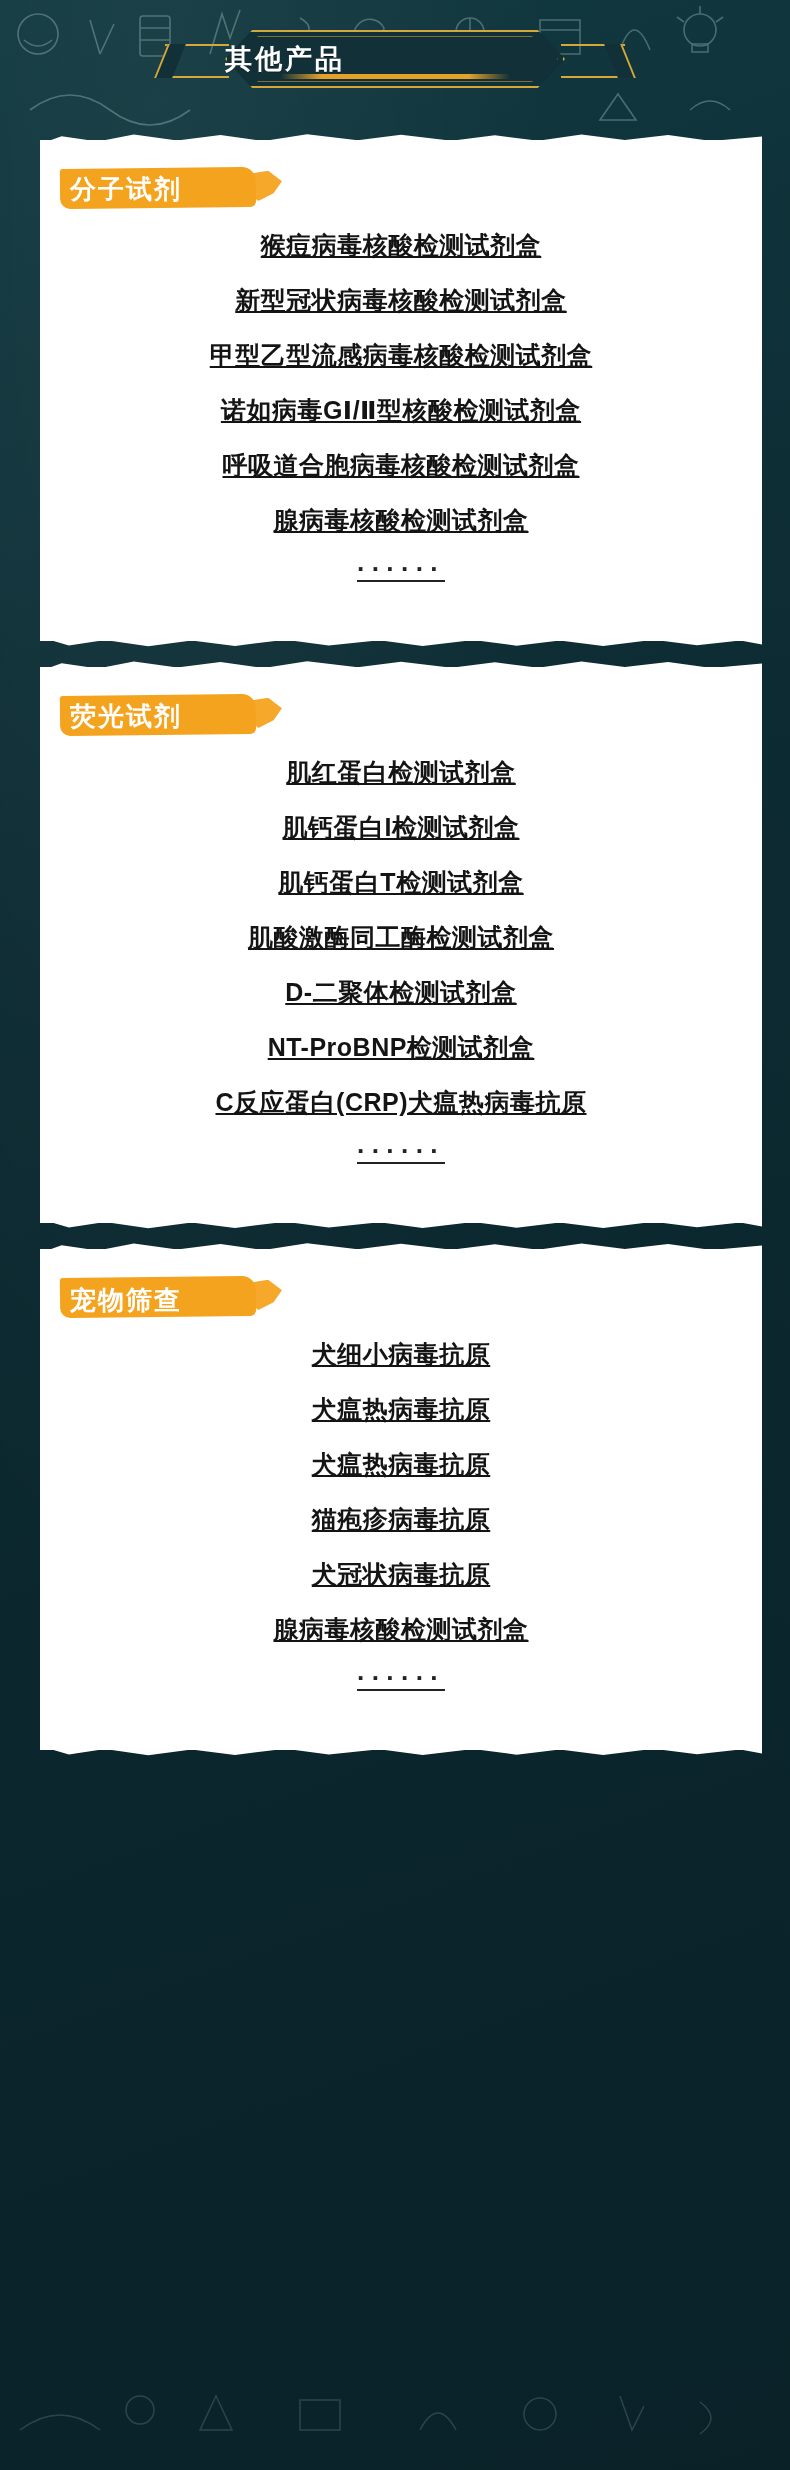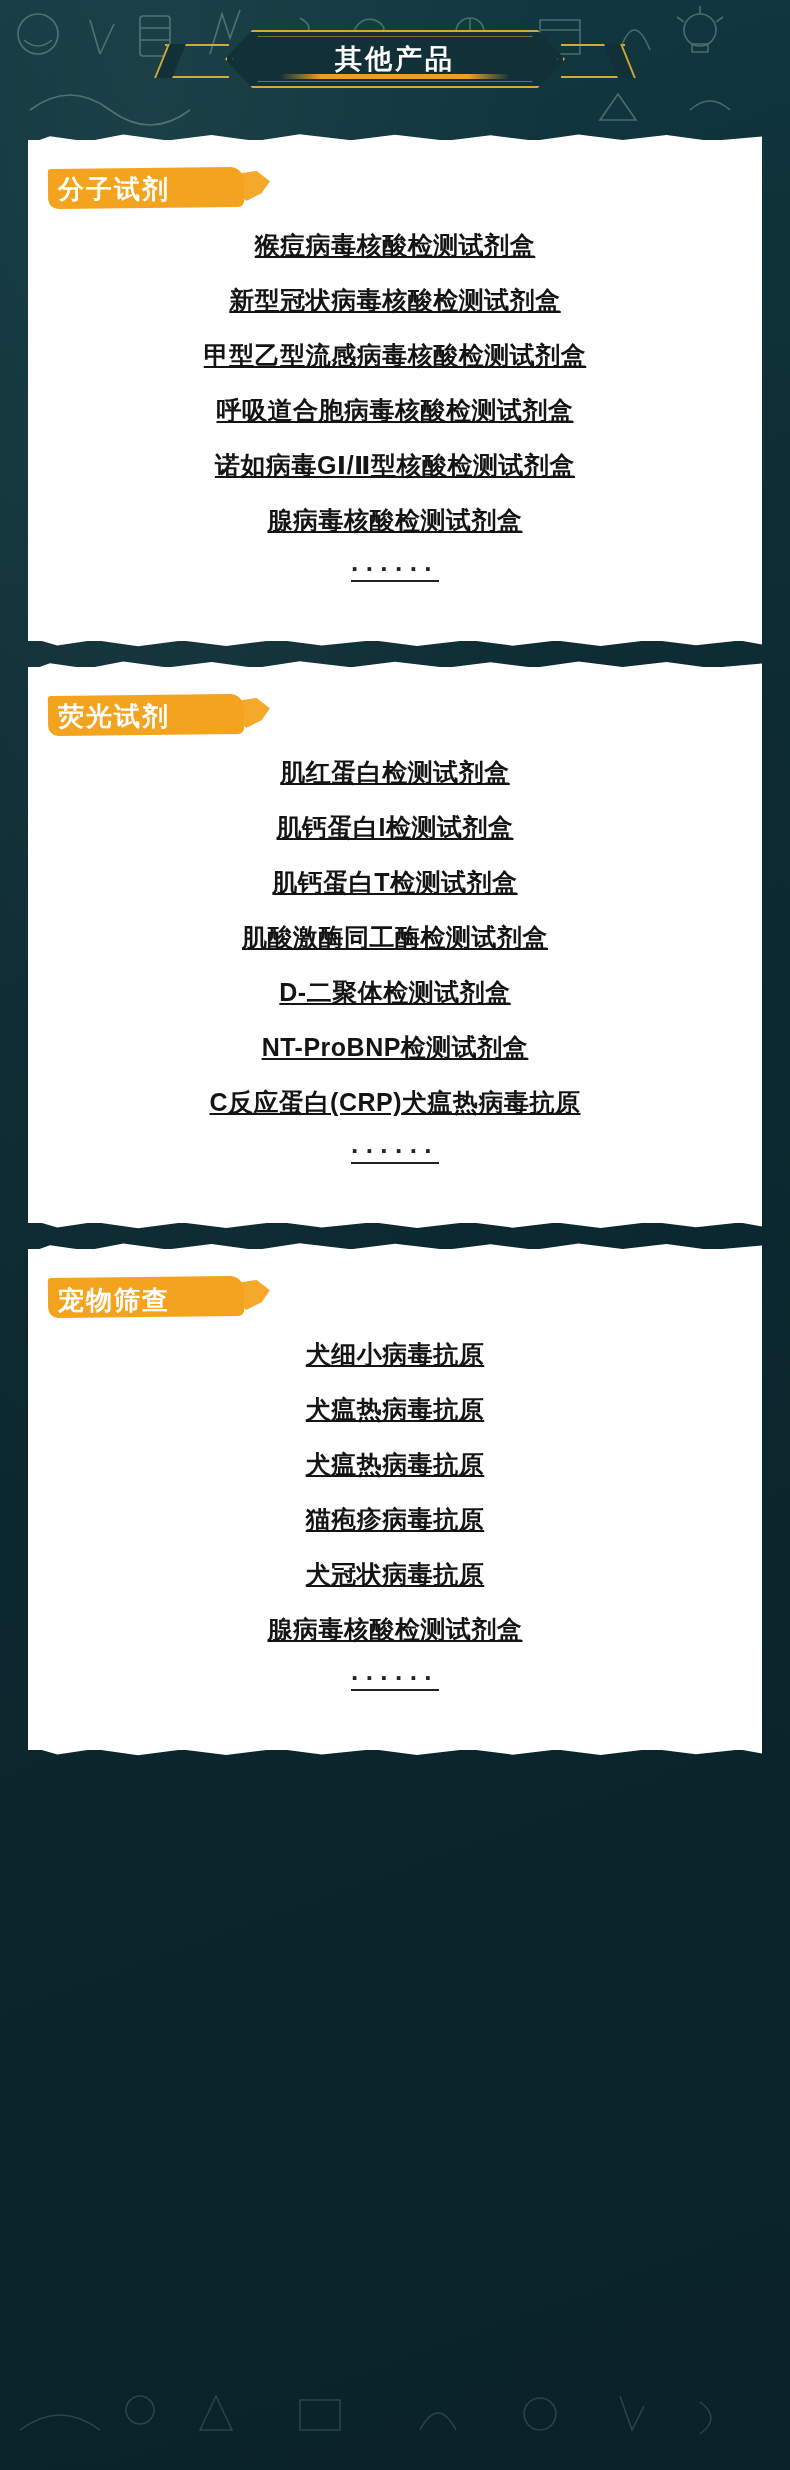--- a/index.html
+++ b/index.html
@@ -48,21 +48,21 @@
     align-items: center;
     justify-content: center;
     margin: 0 0 22px 0;
   }
   .ribbon {
     position: relative;
     width: 340px;
     height: 58px;
     display: flex;
     align-items: center;
-    justify-content: center;
+    justify-content: flex-start;
   }
   .ribbon-shape {
     position: absolute;
     inset: 0;
     background: #123038;
     border: 2px solid #d6a83a;
     clip-path: polygon(8% 0%, 92% 0%, 100% 50%, 92% 100%, 8% 100%, 0% 50%);
   }
   .ribbon-inner {
     position: absolute;
@@ -105,21 +105,21 @@
     width: 16px;
     background: #123038;
   }
   .ribbon-tail-left:after { left: -4px; transform: skewX(-22deg); border-left: 2px solid #d6a83a; }
   .ribbon-tail-right:after { right: -4px; transform: skewX(22deg); border-right: 2px solid #d6a83a; }
 
   
   .card {
     position: relative;
     background: #ffffff;
-    margin: 0 0 26px 0;
+    margin: 0 0 26px 12px;
     padding: 78px 24px 44px 24px;
     box-sizing: border-box;
   }
   .card-edge-top, .card-edge-bottom {
     position: absolute;
     left: 0; right: 0;
     height: 12px;
     background: #ffffff;
   }
   .card-edge-top { top: -8px; clip-path: polygon(0% 100%, 3% 35%, 8% 80%, 13% 20%, 19% 70%, 25% 25%, 31% 75%, 37% 18%, 44% 68%, 50% 22%, 57% 72%, 63% 28%, 69% 72%, 75% 20%, 81% 66%, 87% 26%, 93% 74%, 100% 38%, 100% 100%); }
@@ -237,22 +237,22 @@
     <span class="card-edge-bottom"></span>
     <div class="card-title-wrap">
       <span class="card-title-brush"></span>
       <span class="card-title">分子试剂</span>
       <span class="card-note">*仅供科研使用</span>
     </div>
     <ul class="item-list">
       <li>猴痘病毒核酸检测试剂盒</li>
       <li>新型冠状病毒核酸检测试剂盒</li>
       <li>甲型乙型流感病毒核酸检测试剂盒</li>
+      <li>诺如病毒GⅠ/Ⅱ型核酸检测试剂盒</li>
       <li>呼吸道合胞病毒核酸检测试剂盒</li>
-      <li>诺如病毒GⅠ/Ⅱ型核酸检测试剂盒</li>
       <li>腺病毒核酸检测试剂盒</li>
       <li class="dots">······</li>
     </ul>
   </section>
 
   <section class="card">
     <span class="card-edge-top"></span>
     <span class="card-edge-bottom"></span>
     <div class="card-title-wrap">
       <span class="card-title-brush"></span>

